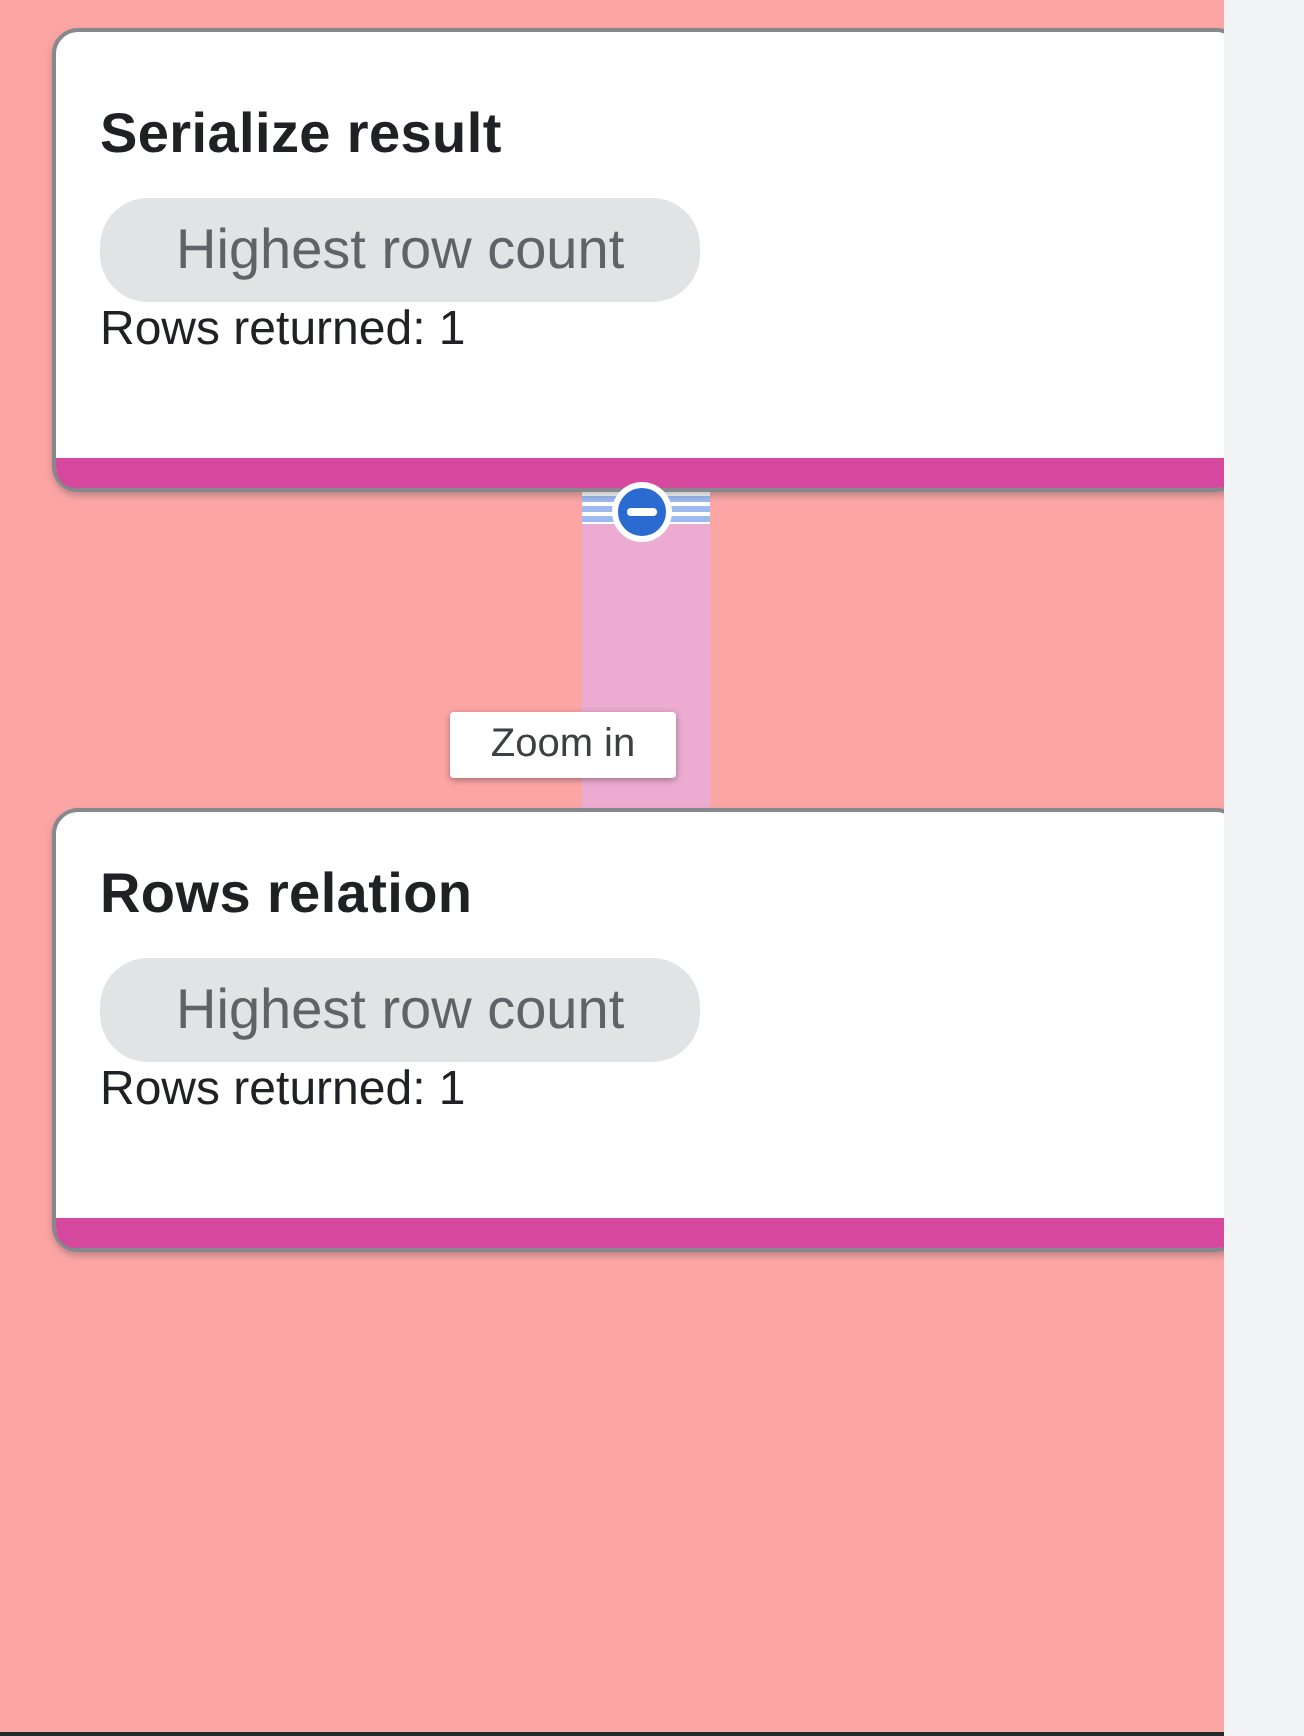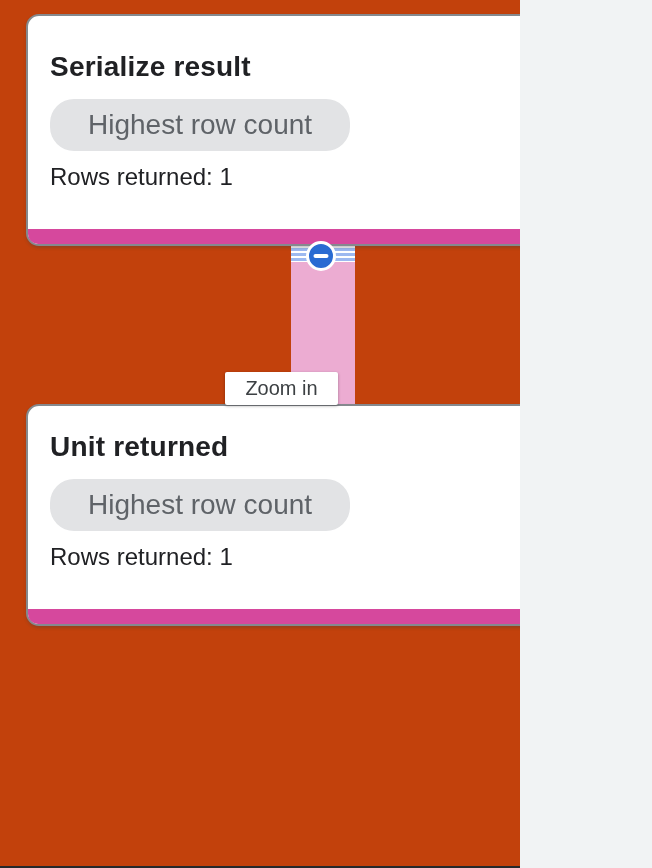--- a/index.html
+++ b/index.html
@@ -1,20 +1,20 @@
 <!DOCTYPE html>
 <html><head>
   <meta charset="utf-8">
   <style>
     html, body { margin: 0; padding: 0; background: #f1f3f4; }
     .stage {
       position: relative;
-      width: 520px;
+      width: 612px;
       height: 868px;
-      background: #c2410c;
+      background: #fca5a5;
       font-family: "Liberation Sans", sans-serif;
       overflow: hidden;
     }
     
     .edge-band {
       position: absolute;
       left: 291px; top: 246px;
       width: 64px; height: 158px;
       background: #ecacd2;
       z-index: 1;
@@ -81,21 +81,21 @@
       display: inline-block;
       margin-top: 16px;
       padding: 10px 38px;
       background: #e2e3e5;
       color: #5f6368;
       font-size: 28px;
       border-radius: 24px;
       white-space: nowrap;
     }
     .rows {
-      margin-top: 12px;
+      margin-top: 0;
       font-size: 24px;
       color: #202124;
     }
     .accent-bar {
       position: absolute;
       left: 0; right: 0; bottom: 0;
       height: 15px;
       background: #d6489d;
       border-radius: 0 0 10px 10px;
     }
@@ -106,21 +106,20 @@
       width: 113px; height: 33px;
       background: #ffffff;
       border-radius: 2px;
       box-shadow: 0 1px 3px rgba(0, 0, 0, 0.35);
       display: flex;
       align-items: center;
       justify-content: center;
       font-size: 20px;
       color: #3c4043;
       z-index: 5;
-      margin-top: 16px;
     }
     .bottom-edge {
       position: absolute;
       left: 0; bottom: 0;
       width: 100%; height: 2px;
       background: #25282b;
       z-index: 6;
     }
   </style>
 </head>
@@ -137,21 +136,21 @@
       <div>
         <span class="badge">Highest row count</span>
       </div>
       <div class="rows">Rows returned: 1</div>
     </div>
     <div class="accent-bar"></div>
   </div>
 
   <div class="card card--bottom">
     <div class="card-content">
-      <div class="node-title">Unit returned</div>
+      <div class="node-title">Rows relation</div>
       <div>
         <span class="badge">Highest row count</span>
       </div>
       <div class="rows">Rows returned: 1</div>
     </div>
     <div class="accent-bar"></div>
   </div>
 
   <button class="collapse-btn">
     <span class="minus"></span>

